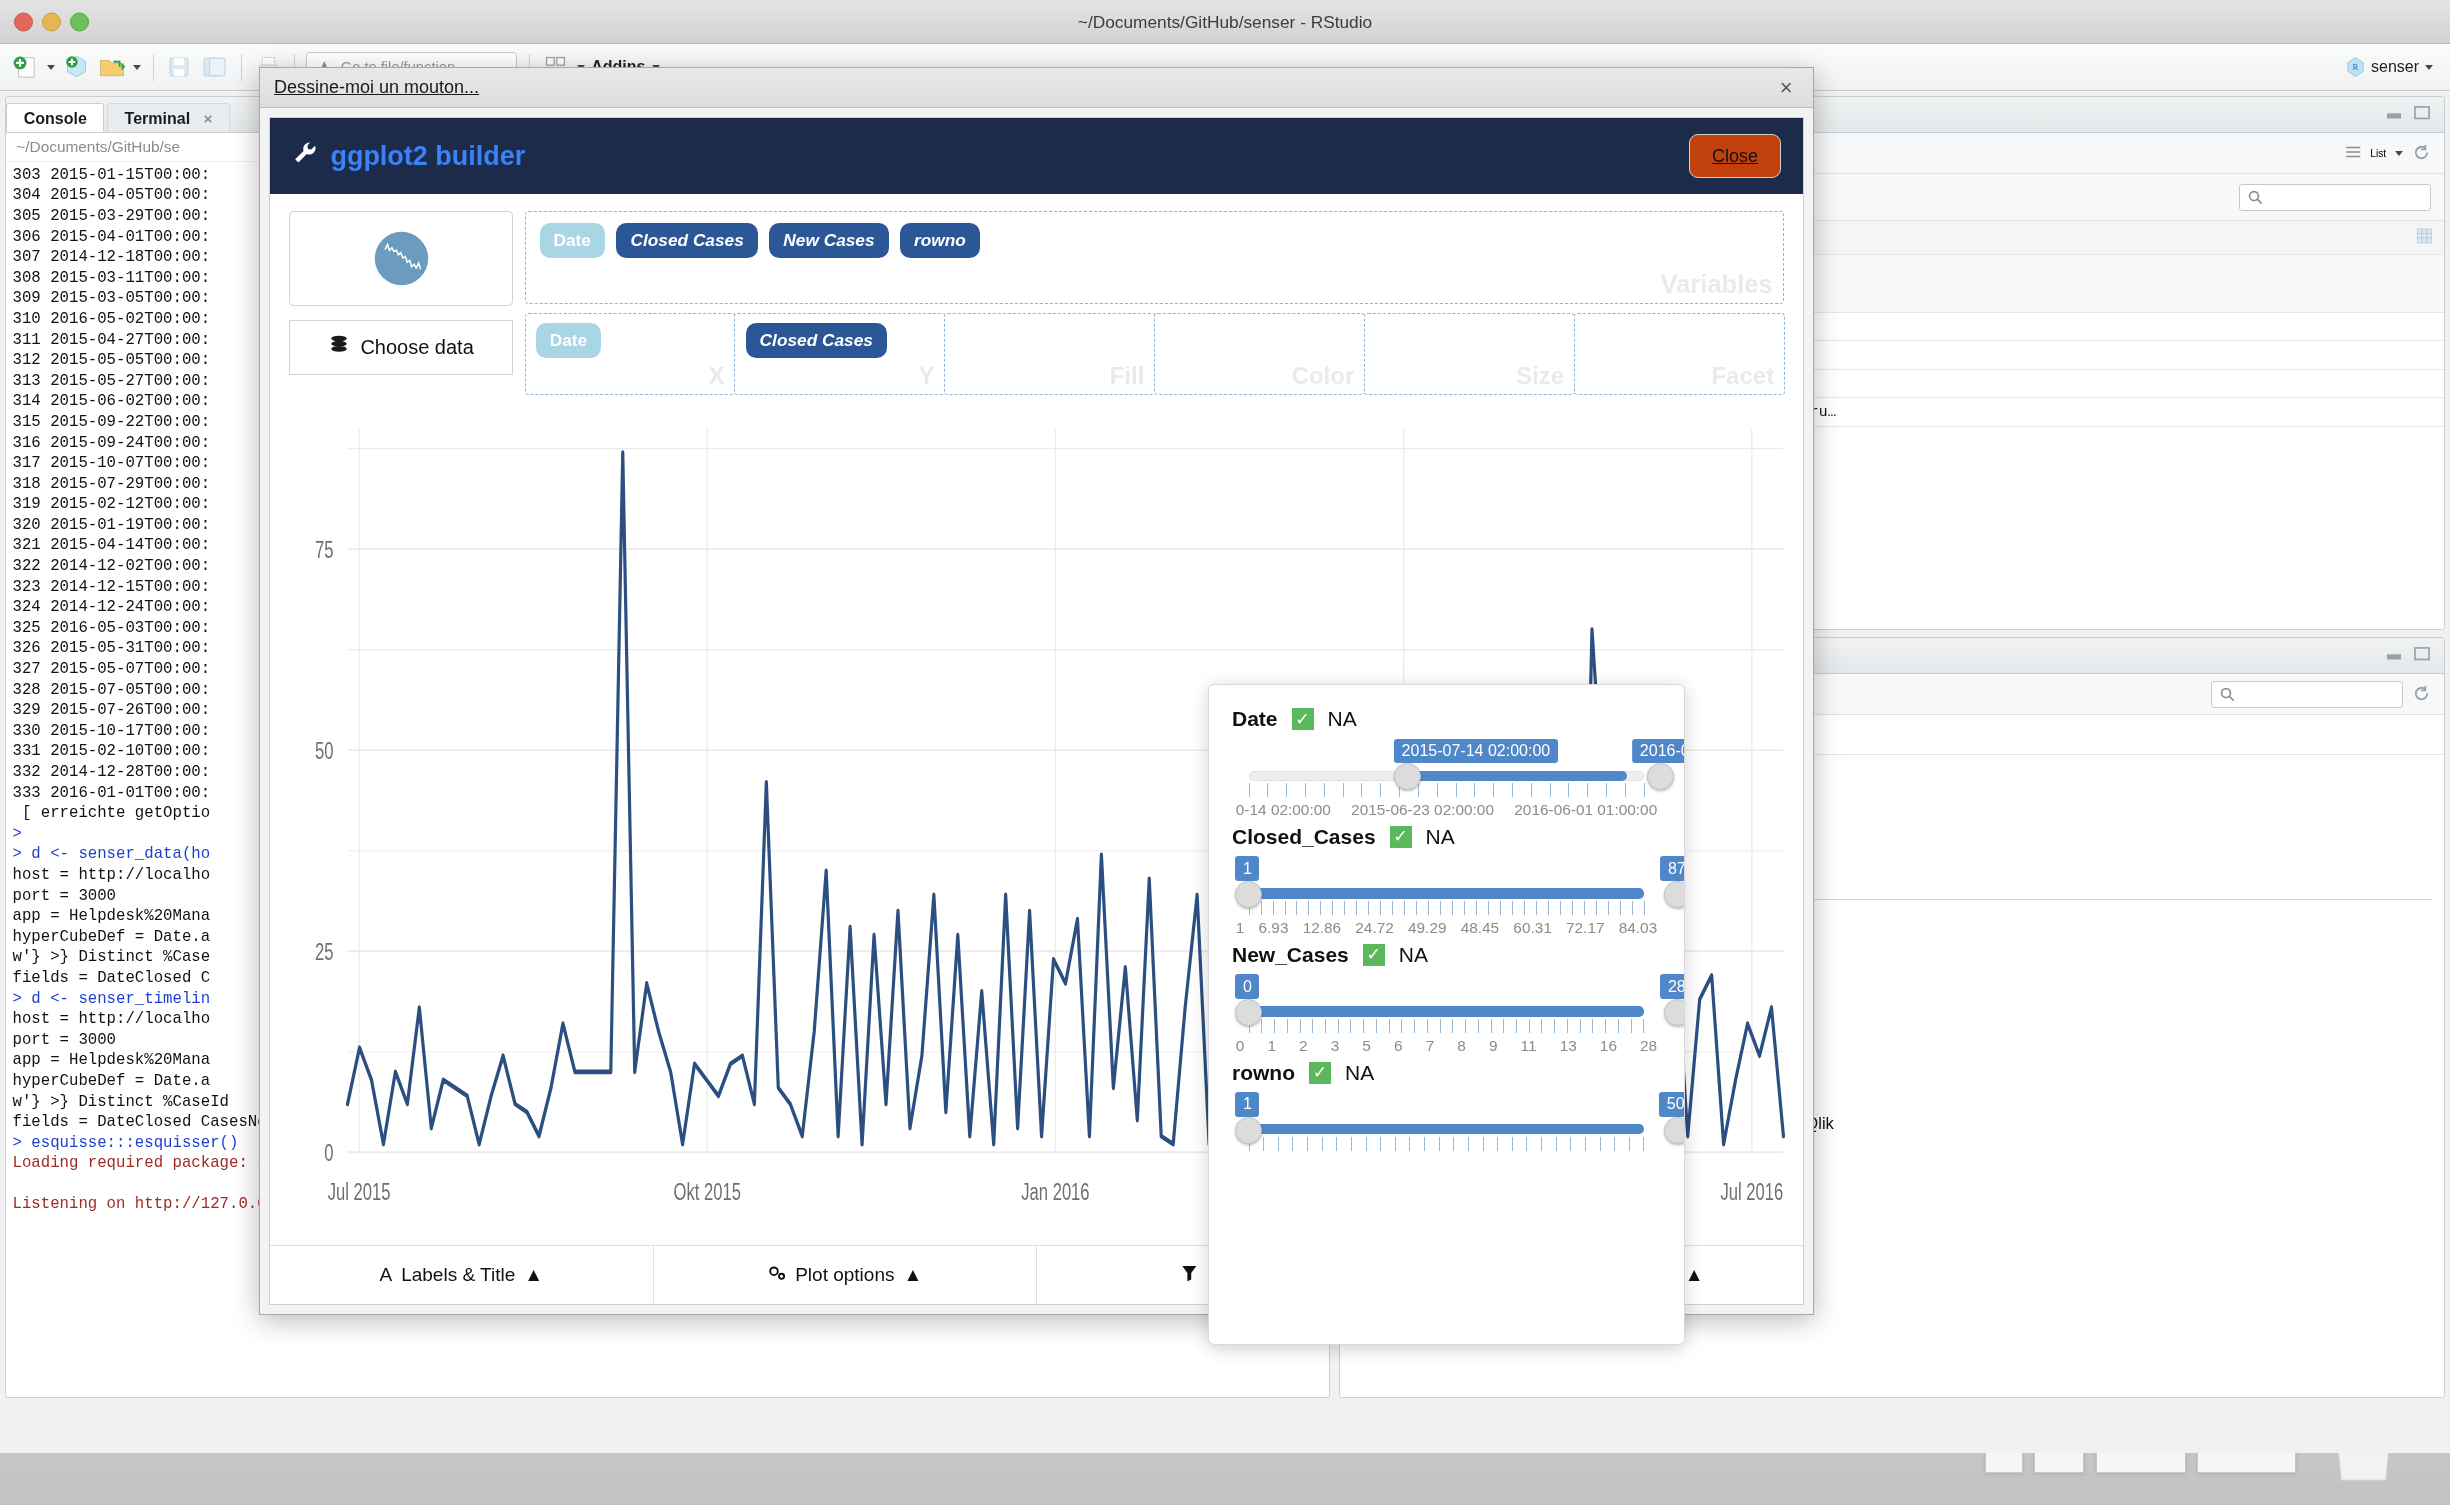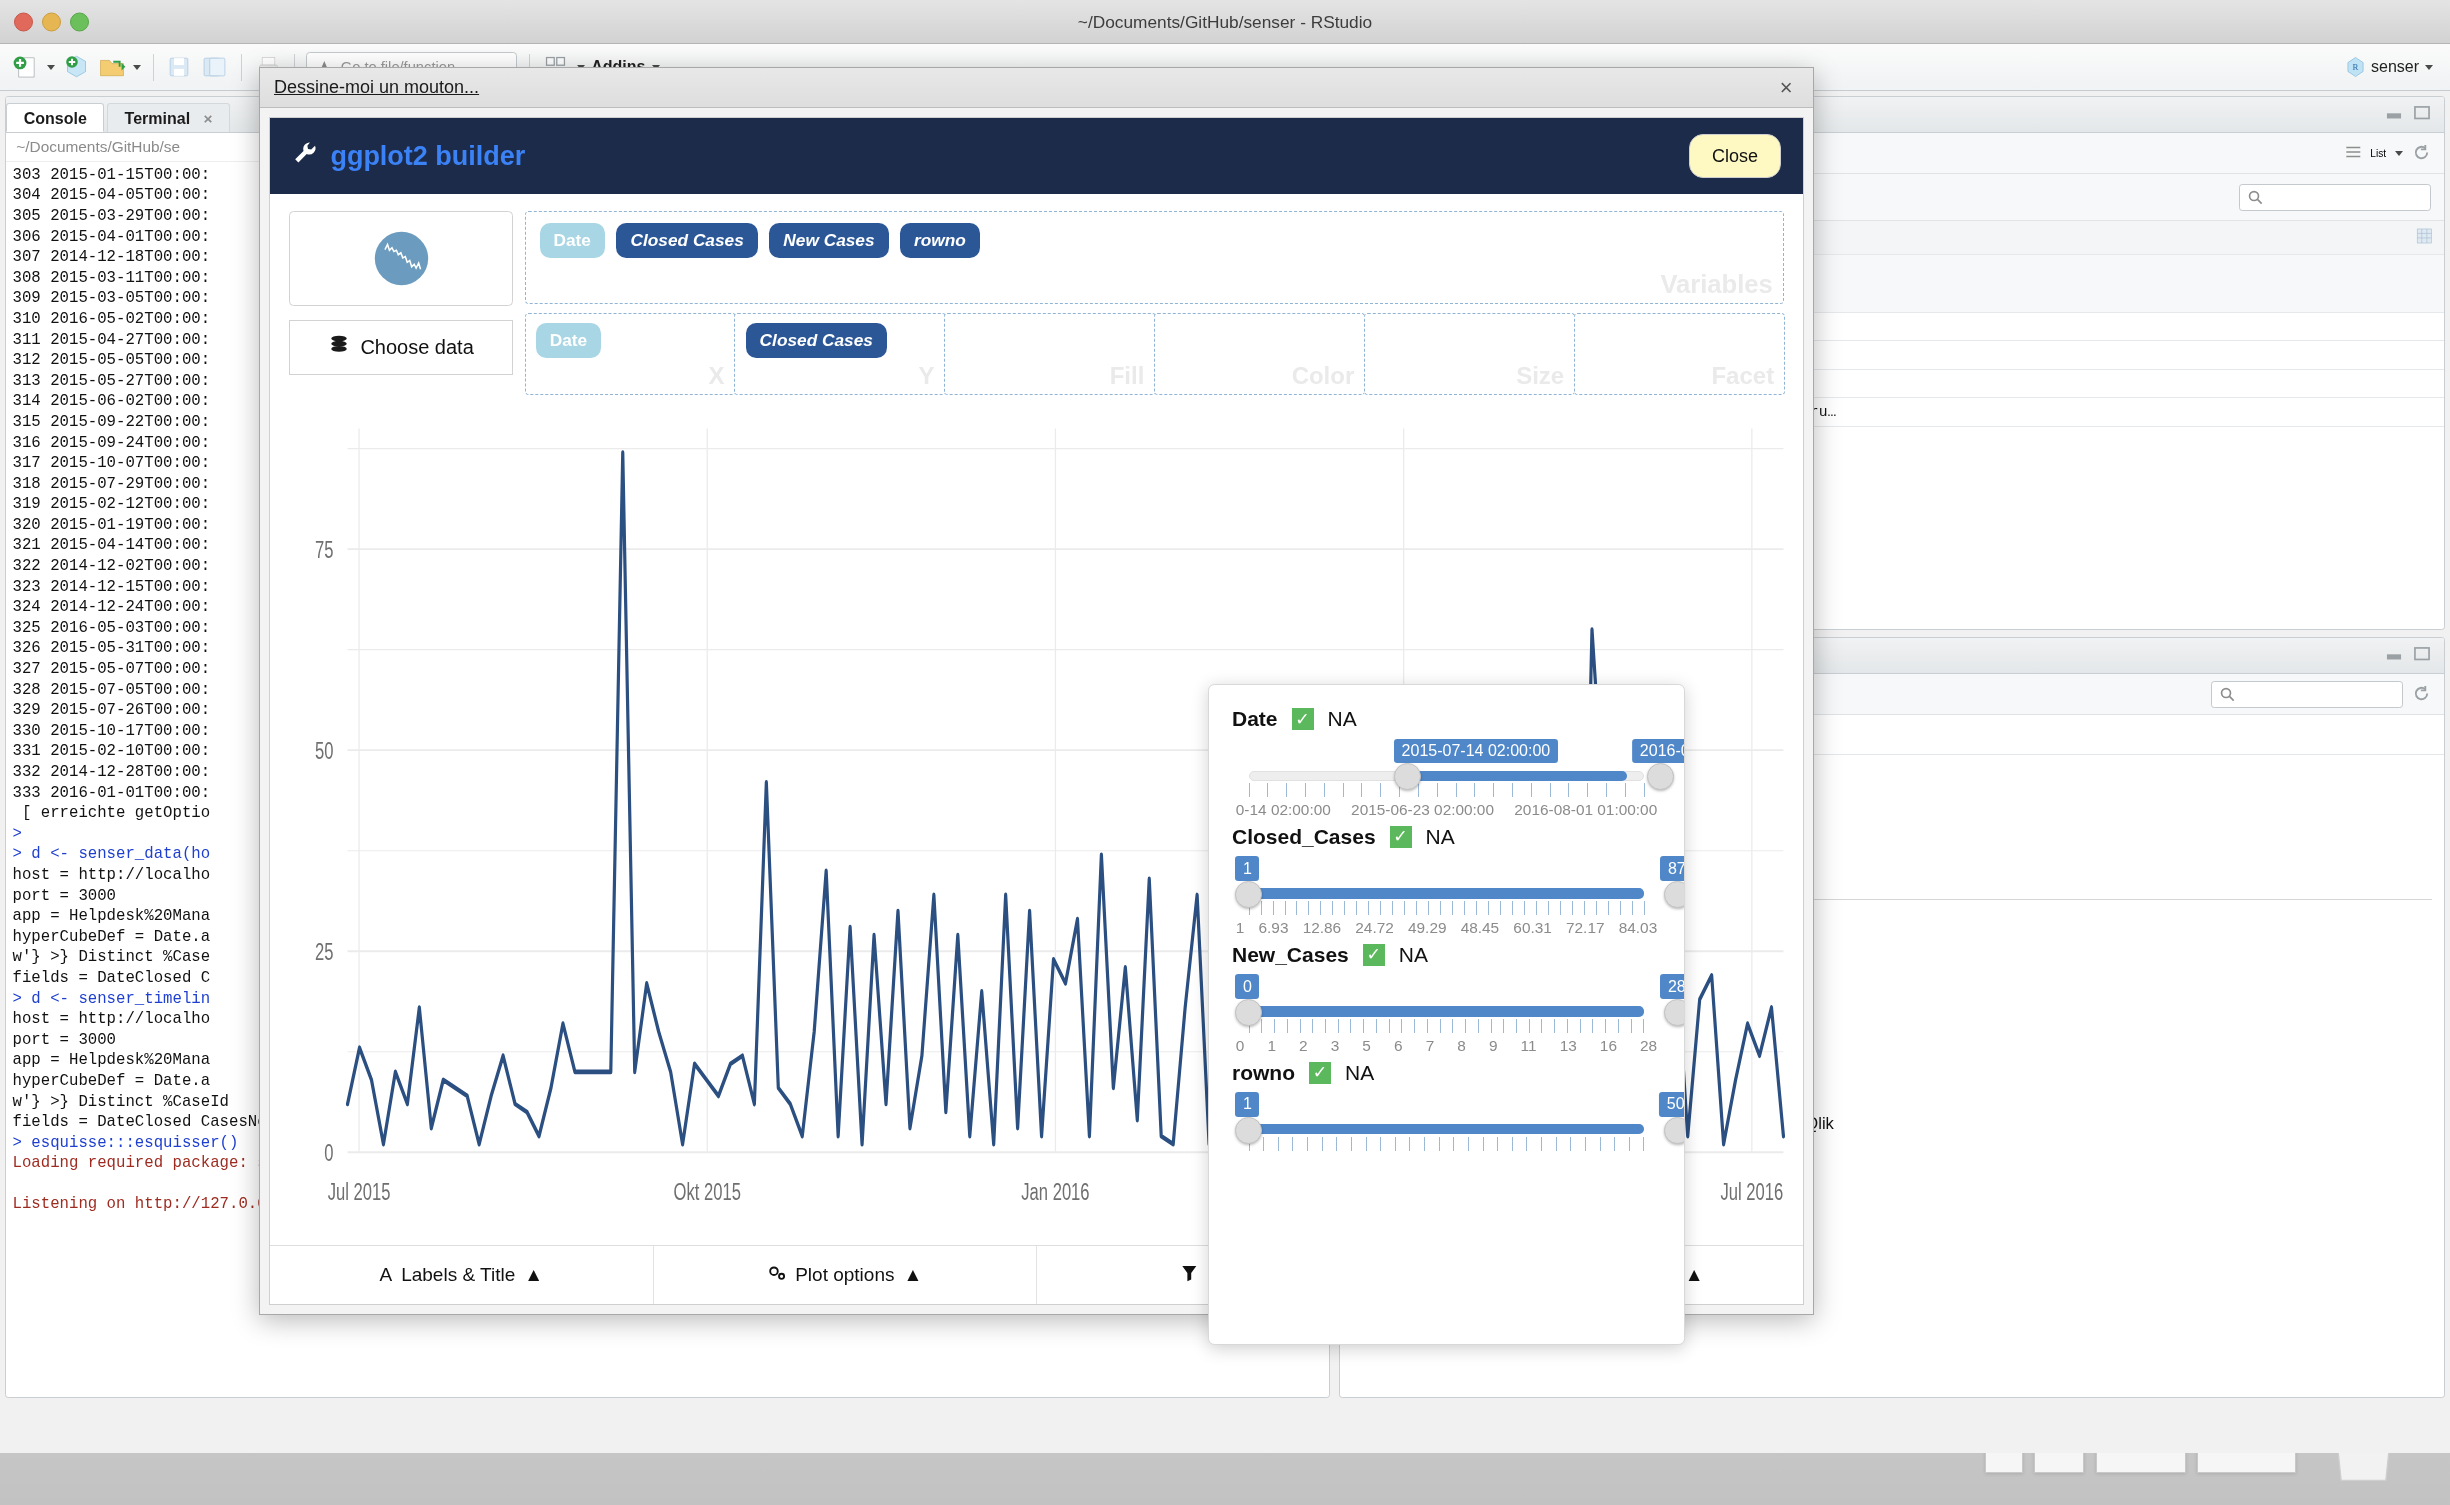--- a/index.html
+++ b/index.html
@@ -88,22 +88,22 @@
     border-bottom:0.6px solid #bdbdbd; display:flex; align-items:center;
     padding:0 14px; justify-content:space-between; }
   #modal-bar .mt { font-size:18px; color:#1a1a1a;text-decoration:underline; }
   #modal-x { font-size:22px; color:#555; padding:0 6.4px; }
   #esq { position:absolute; left:9px; top:49px; right:9px; bottom:9px;
     background:#fff; border:0.6px solid #cfcfcf; display:flex; flex-direction:column; }
   #esq-head { height:76px; background:#1c2b4a; display:flex; align-items:center;
     justify-content:space-between; padding:0 22px; }
   #esq-head .title { color:#3b82f6; font-size:27px; font-weight:700;
     display:flex; align-items:center; gap:12.8px; }
-  #esq-close { background:#fef9c3; border:0.6px solid #cfcfcf; border-radius:14px;
-    font-size:18px; color:#111; padding:10.2px 22px; }
+  #esq-close { background:#c2410c; border:0.6px solid #cfcfcf; border-radius:9px;
+    font-size:18px; color:#111; padding:10.2px 22px;text-decoration:underline; }
 
   #dz-wrap { display:flex; gap:11.5px; padding:16.6px 19px 6.4px; }
   #thumbcol { width:224px; display:flex; flex-direction:column; gap:14px; }
   #thumb { height:95px; border:0.6px solid #d2d2d2; border-radius:4.5px; background:#fff;
     display:flex; align-items:center; justify-content:center; }
   #choose { height:55px; border:0.6px solid #d2d2d2; border-radius:0; background:#fff;
     display:flex; align-items:center; justify-content:center; gap:10.2px;
     font-size:20px; color:#111; }
   #dzcol { flex:1; display:flex; flex-direction:column; gap:9px; }
   .dz { border:1.3px dashed #8fb4d6; border-radius:3.8px; background:#fff;
@@ -554,21 +554,21 @@
               <i></i>
               <i></i>
             </div>
             <div class="sl-knob" style="left: calc(37% + 3.2px);"></div>
             <div class="sl-bub" style="left: calc(37% + 3.2px);">2015-07-14 02:00:00</div>
             <div class="sl-knob" style="left: calc(96% + 3.2px);"></div>
             <div class="sl-bub" style="left: calc(96% + 3.2px); transform: translateX(-12%);">2016-06-23 02:</div>
             <div class="sl-nums">
               <span>0-14 02:00:00</span>
               <span>2015-06-23 02:00:00</span>
-              <span>2016-08-01 01:00:00</span>
+              <span>2016-06-01 01:00:00</span>
             </div>
           </div>
         </div>
         <div class="f-block">
           <div class="f-head">
             <span class="f-name">Closed_Cases</span>
             <span class="f-chk">✓</span>
             <span class="f-na">NA</span>
           </div>
           <div class="sl">

